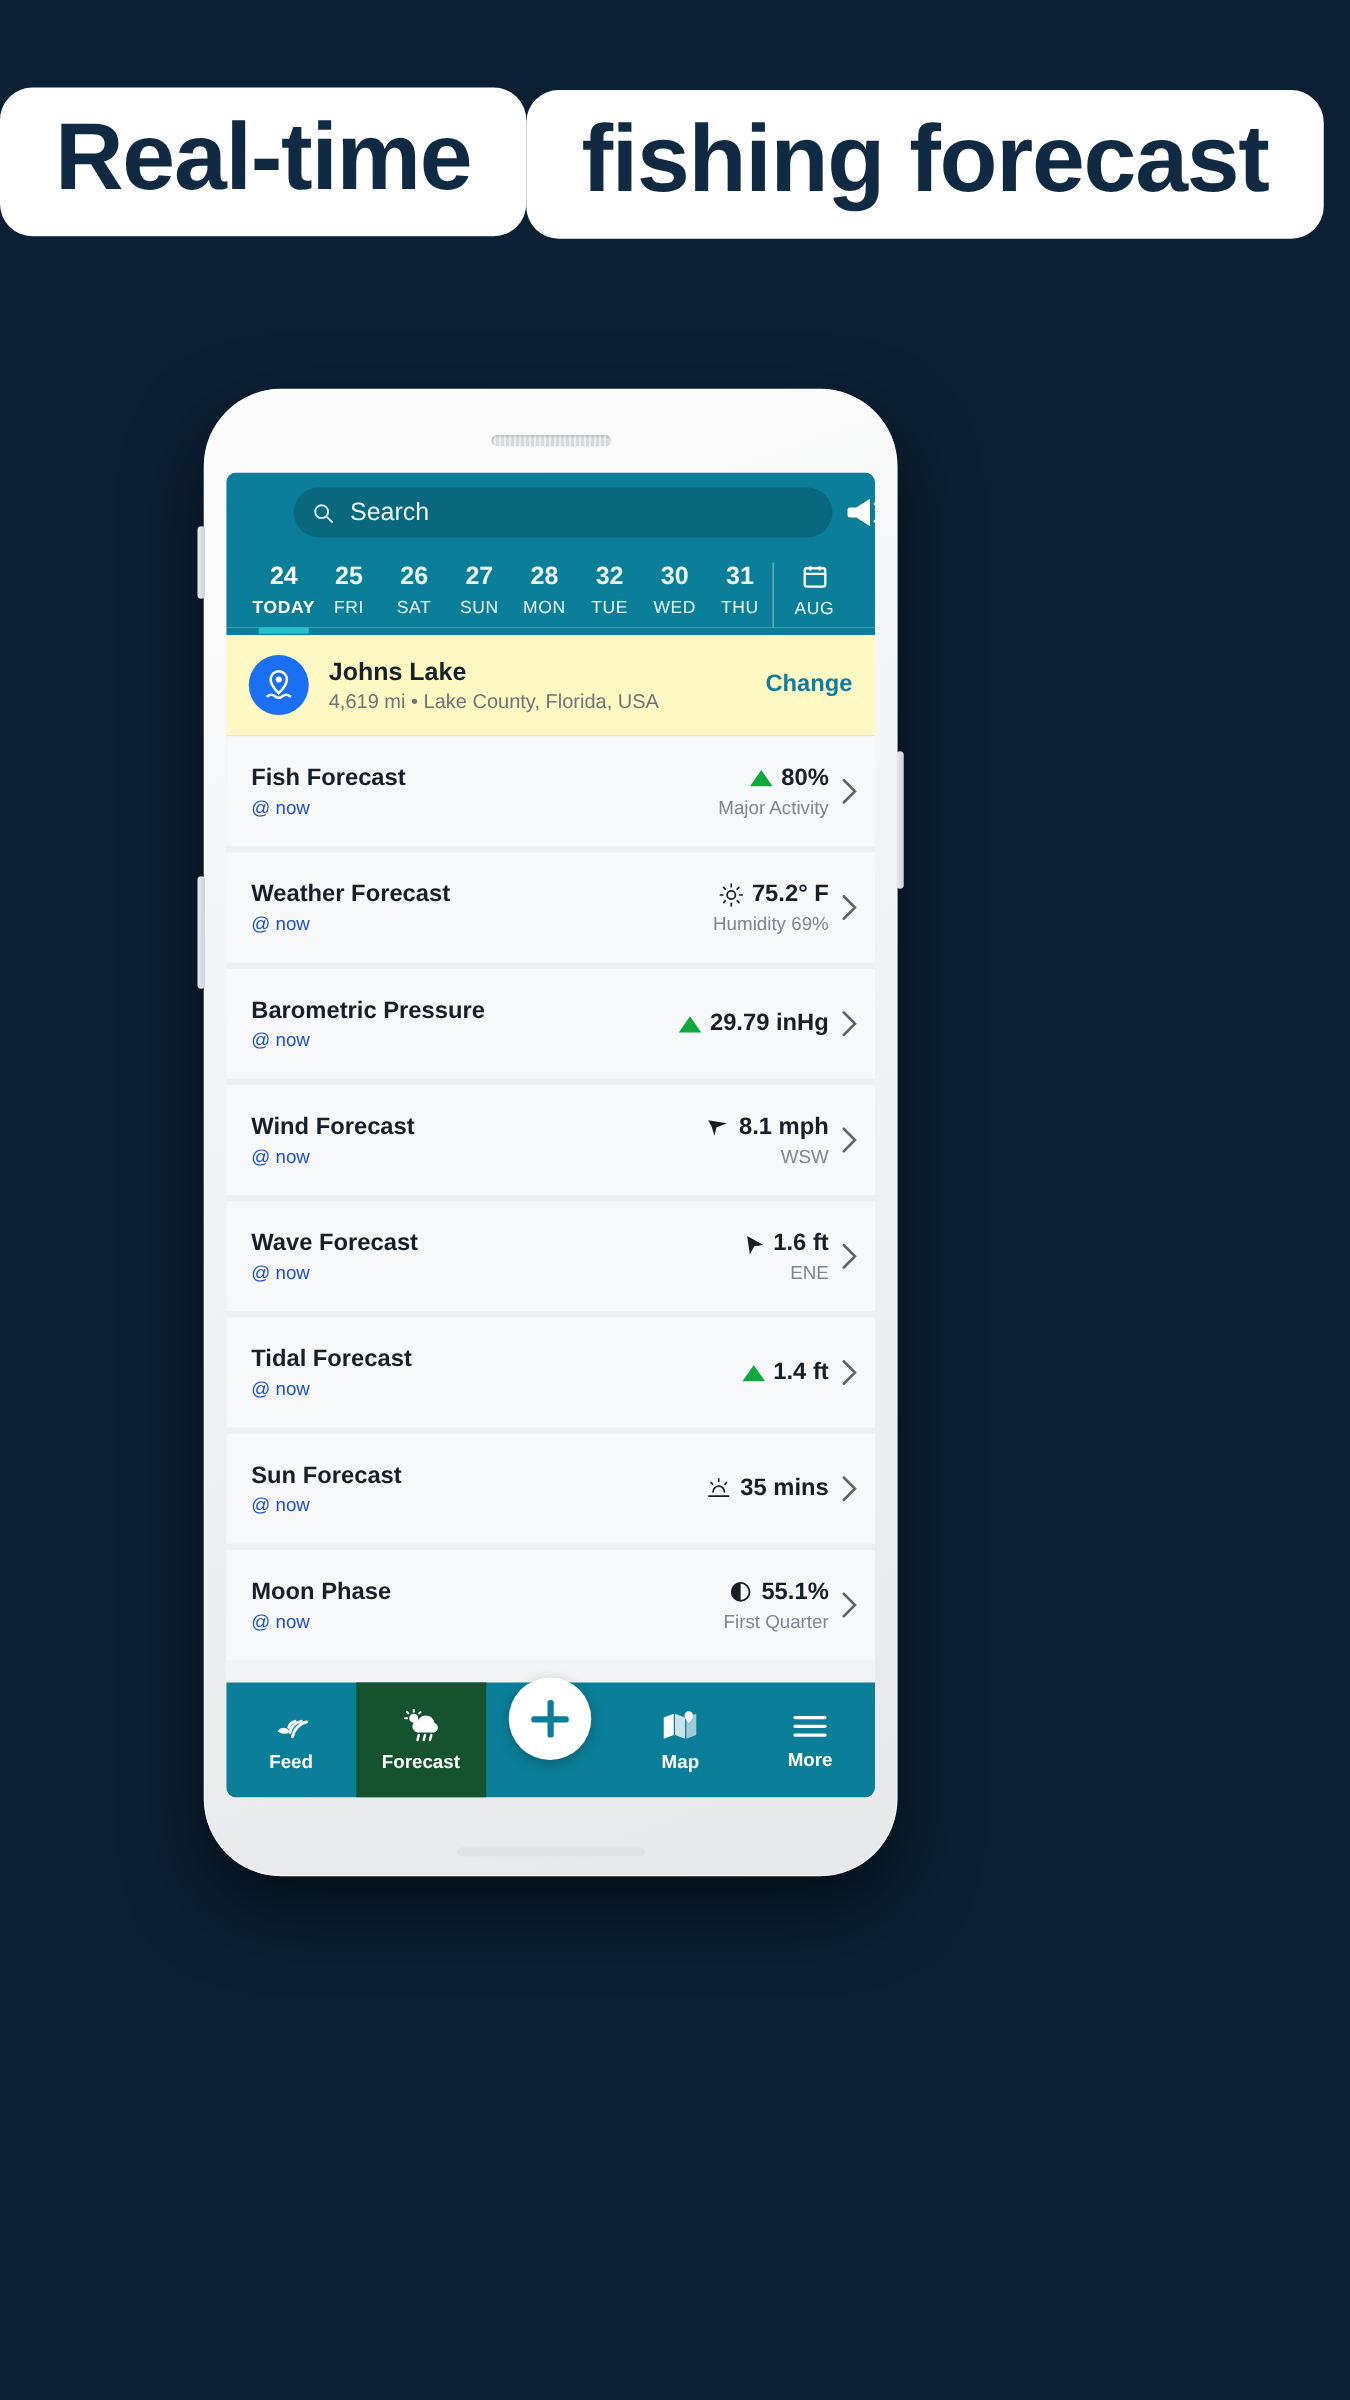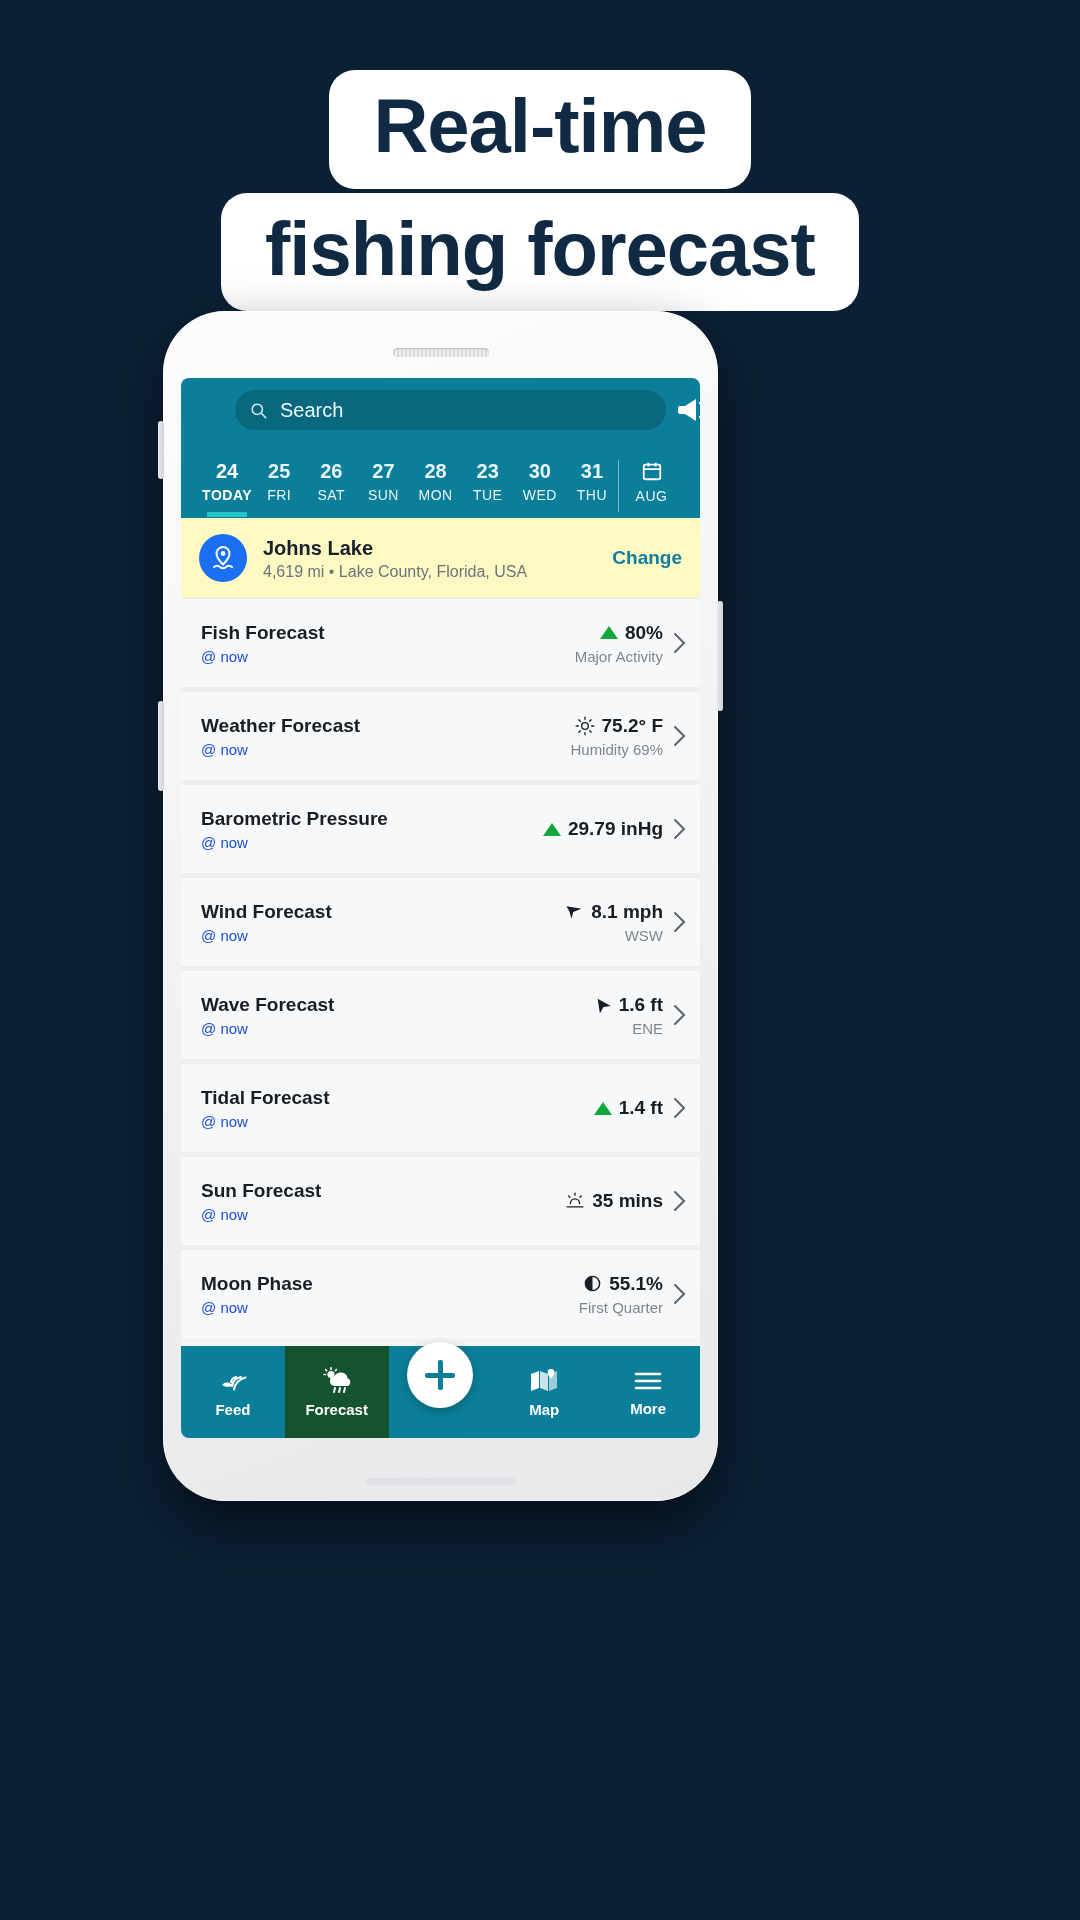--- a/index.html
+++ b/index.html
@@ -7,21 +7,21 @@
     width: 1080px; height: 1920px;
     background: #0a1f33;
     font-family: "Liberation Sans", sans-serif;
     overflow: hidden;
   }
   #root { position: relative; width: 1080px; height: 1920px; background:#0b2034; }
 
   
   .headline-wrap {
     position: absolute; top: 70px; left: 0; width: 1080px;
-    display: flex; flex-direction: column; align-items: center;
+    display: flex; flex-direction: row; align-items: center;
   }
   .headline-line {
     background: #ffffff;
     color: #102a43;
     border-radius: 26px;
     font-weight: 800;
     letter-spacing: -1px;
     line-height: 1.06;
     padding: 16px 44px 22px 44px;
     white-space: nowrap;
@@ -68,21 +68,21 @@
   .search-bar {
     height: 40px; background: rgba(0,0,0,.18); border-radius: 20px;
     display:flex; align-items:center; gap:12px; padding: 0 14px;
     margin: 0 18px 0 38px; position: relative;
   }
   .search-icon { width:19px; height:19px; flex:0 0 auto; }
   .search-ph { color:#eaf6fa; font-size:20px; }
   .megaphone { position:absolute; right:-40px; top:6px; width:30px; height:28px; }
 
   .date-strip {
-    display:flex; align-items:flex-start; padding: 30px 0 0 0;
+    display:flex; align-items:flex-start; padding: 20px 0 0 0;
     margin: 0 0 0 4px;
   }
   .date-cell {
     flex: 1 1 0; text-align:center; color:#e9f6fa; padding-bottom:8px;
     position: relative;
   }
   .date-cell .dnum { font-size:20px; font-weight:700; line-height:1.1; }
   .date-cell .dday { font-size:14px; letter-spacing:.5px; margin-top:5px; }
   .date-cell.active .dnum, .date-cell.active .dday { color:#ffffff; font-weight:700; }
   .date-cell.active::after {
@@ -204,21 +204,21 @@
           </div>
           <div class="date-cell">
             <div class="dnum">27</div>
             <div class="dday">SUN</div>
           </div>
           <div class="date-cell">
             <div class="dnum">28</div>
             <div class="dday">MON</div>
           </div>
           <div class="date-cell">
-            <div class="dnum">23</div>
+            <div class="dnum">32</div>
             <div class="dday">TUE</div>
           </div>
           <div class="date-cell">
             <div class="dnum">30</div>
             <div class="dday">WED</div>
           </div>
           <div class="date-cell">
             <div class="dnum">31</div>
             <div class="dday">THU</div>
           </div>

